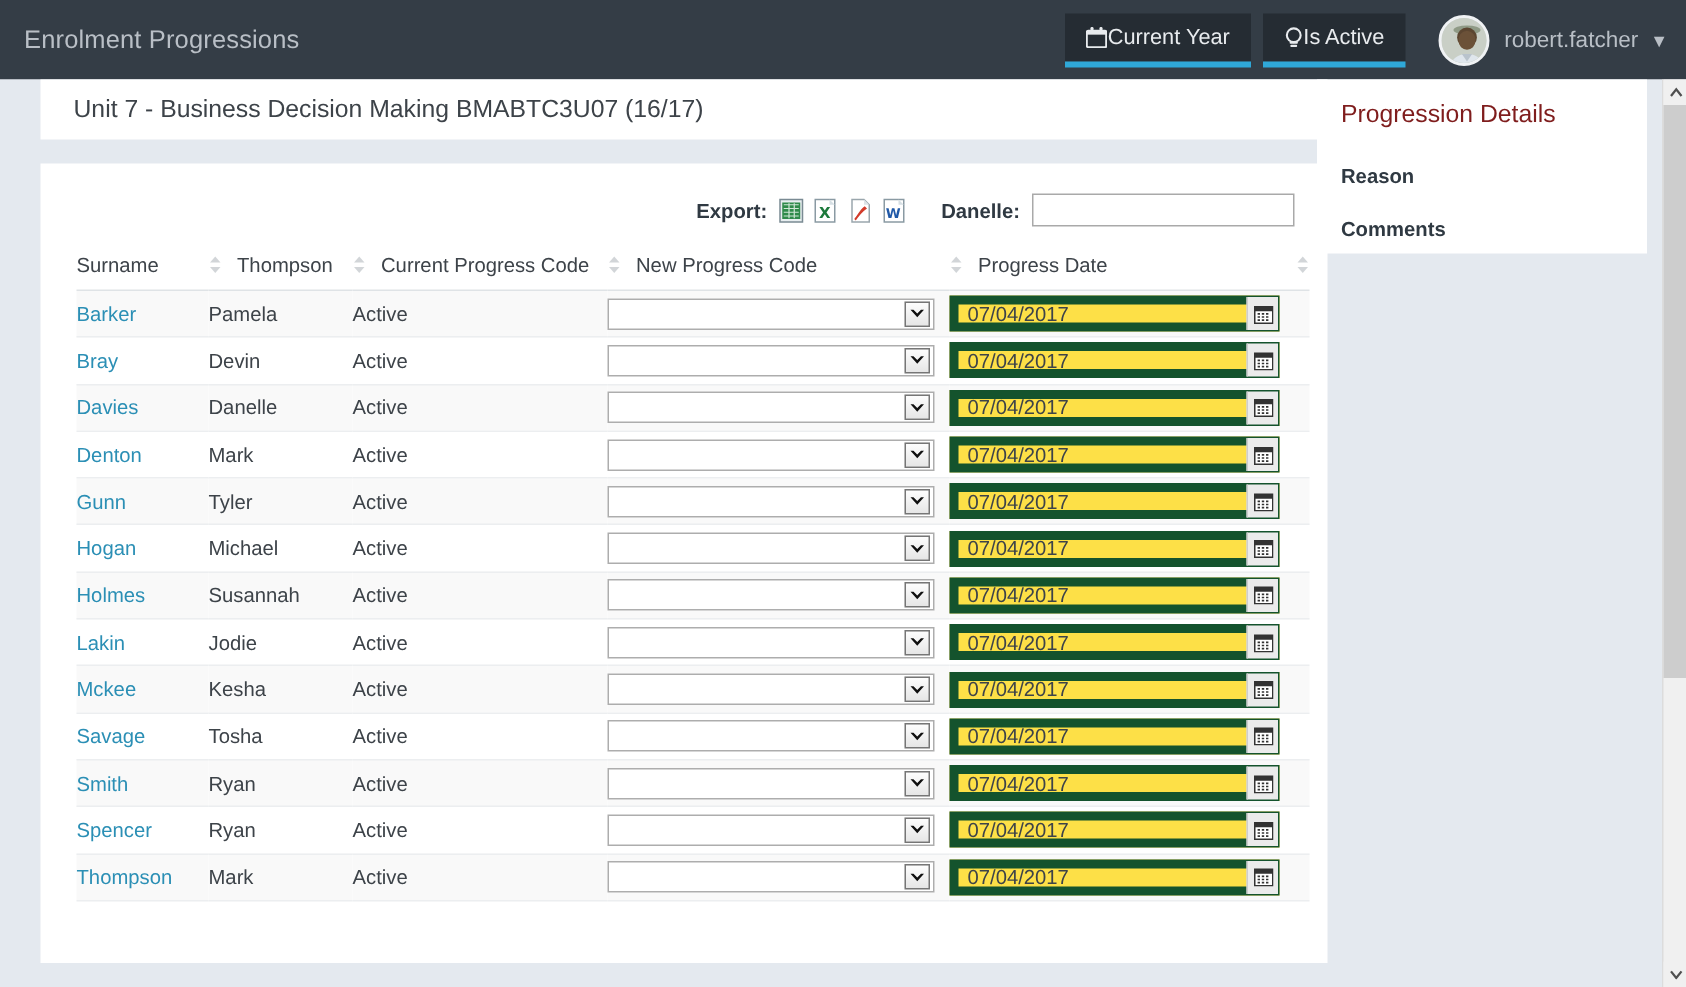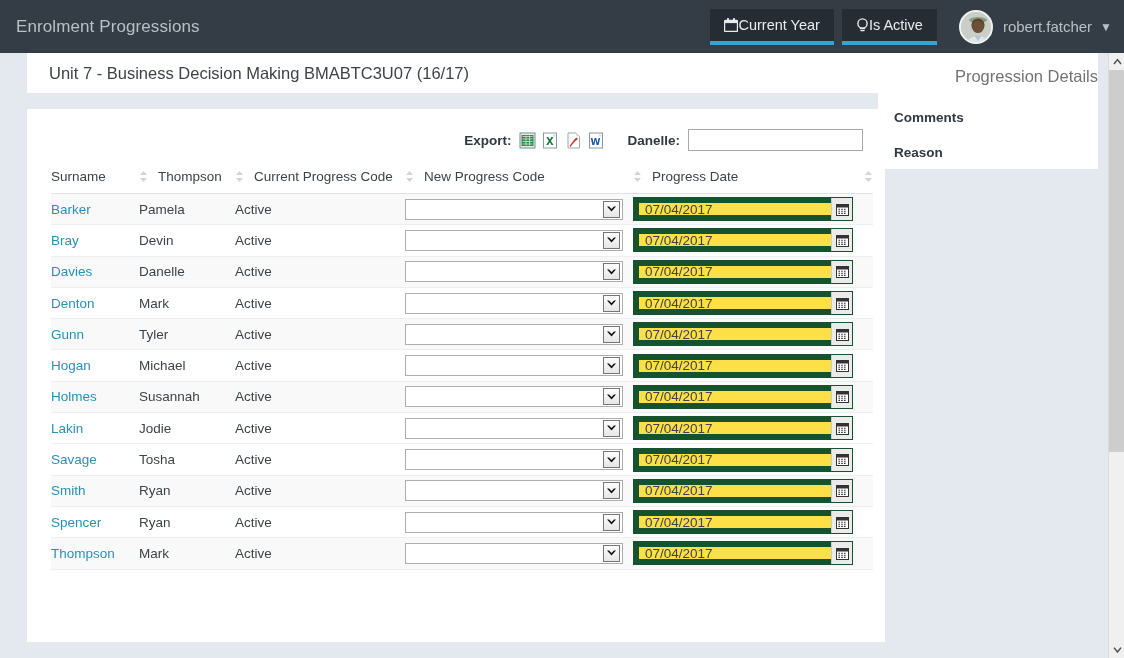--- a/index.html
+++ b/index.html
@@ -225,23 +225,22 @@
   .right-col {
     position: absolute; left: 878px; top: 0;
     width: 220px;
   }
   .details-card {
     background: #fff;
     width: 220px; height: 116px;
     padding: 14px 0 0 16px;
   }
   .details-title {
-    font-size: 16.5px; color: #737373; font-weight: normal;
+    font-size: 16.5px; color: #7f1d1d; font-weight: normal;
     margin: 0 0 24px 0;
-    text-align: right;
   }
   .details-field {
     font-size: 13.5px; color: #2f3942; font-weight: bold;
     margin-bottom: 20px;
   }
 
   
   .scrollbar {
     position: absolute; right: 0; top: 53px;
     width: 16px; height: 605px;
@@ -550,20 +549,37 @@
                     </svg>
                   </span></span></td>
               <td><span class="date-wrap"><input class="date-input" type="text" value="07/04/2017" style=""><span class="cal-btn">
                     <svg width="13" height="13" viewBox="0 0 13 13">
                       <rect x="0.5" y="1.5" width="12" height="11" fill="#fff" stroke="#333"></rect>
                       <rect x="0.5" y="1.5" width="12" height="3" fill="#333"></rect>
                       <path d="M2.4 6.2h1.6M5.2 6.2h1.6M8 6.2h1.6M2.4 8.3h1.6M5.2 8.3h1.6M8 8.3h1.6M2.4 10.4h1.6M5.2 10.4h1.6M8 10.4h1.6" stroke="#333" stroke-width="1.1"></path>
                     </svg>
                   </span></span></td>
             </tr>
+            <tr class="zebra">
+              <td class="c-surname"><a>Mckee</a></td>
+              <td>Kesha</td>
+              <td>Active</td>
+              <td><span class="sel-wrap"><select class="sel"><option></option></select><span class="sel-arrow">
+                    <svg width="11" height="8" viewBox="0 0 11 8">
+                      <path d="M1 1.5 L5.5 6.5 L10 1.5 L8 1.5 L5.5 4 L3 1.5z" fill="#111"></path>
+                    </svg>
+                  </span></span></td>
+              <td><span class="date-wrap"><input class="date-input" type="text" value="07/04/2017" style=""><span class="cal-btn">
+                    <svg width="13" height="13" viewBox="0 0 13 13">
+                      <rect x="0.5" y="1.5" width="12" height="11" fill="#fff" stroke="#333"></rect>
+                      <rect x="0.5" y="1.5" width="12" height="3" fill="#333"></rect>
+                      <path d="M2.4 6.2h1.6M5.2 6.2h1.6M8 6.2h1.6M2.4 8.3h1.6M5.2 8.3h1.6M8 8.3h1.6M2.4 10.4h1.6M5.2 10.4h1.6M8 10.4h1.6" stroke="#333" stroke-width="1.1"></path>
+                    </svg>
+                  </span></span></td>
+            </tr>
             <tr>
               <td class="c-surname"><a>Savage</a></td>
               <td>Tosha</td>
               <td>Active</td>
               <td><span class="sel-wrap"><select class="sel"><option></option></select><span class="sel-arrow">
                     <svg width="11" height="8" viewBox="0 0 11 8">
                       <path d="M1 1.5 L5.5 6.5 L10 1.5 L8 1.5 L5.5 4 L3 1.5z" fill="#111"></path>
                     </svg>
                   </span></span></td>
               <td><span class="date-wrap"><input class="date-input" type="text" value="07/04/2017" style=""><span class="cal-btn">
@@ -628,22 +644,22 @@
           </tbody>
       </table>
 
 
     </div>
   </div>
 
   <div class="right-col">
     <div class="details-card">
       <div class="details-title">Progression Details</div>
+      <div class="details-field">Reason</div>
       <div class="details-field">Comments</div>
-      <div class="details-field">Reason</div>
     </div>
   </div>
 </div>
 
 <div class="scrollbar">
   <div class="sb-arrow">
     <svg width="9" height="7" viewBox="0 0 9 7">
         <path d="M1 6 L4.5 1.6 L8 6" fill="none" stroke="#505050" stroke-width="1.5"></path>
       </svg>
   </div>

